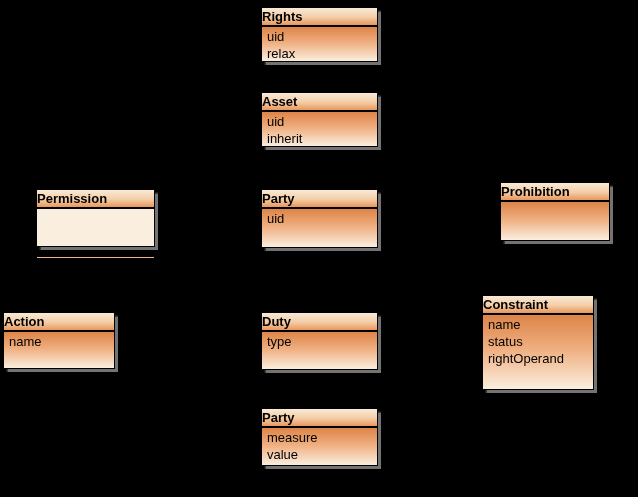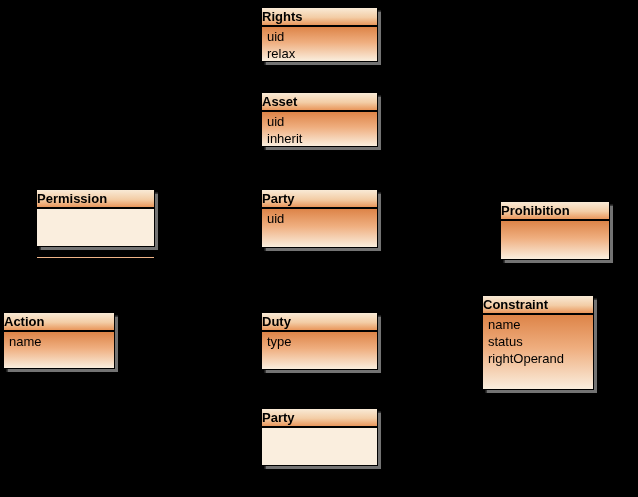--- a/index.html
+++ b/index.html
@@ -80,21 +80,21 @@
       <div class="uml-class" style="left: 36px; top: 189px; width: 119px; height: 58px; gap: 48px;">
         <div class="uml-class-header">Permission</div>
         <div class="uml-class-body"></div>
       </div>
       <div class="uml-class" style="left: 261px; top: 189px; width: 117px; height: 59px;">
         <div class="uml-class-header">Party</div>
         <div class="uml-class-body">
           <div class="uml-attr">uid</div>
         </div>
       </div>
-      <div class="uml-class" style="left: 500px; top: 201px; width: 110px; height: 59px;">
+      <div class="uml-class" style="left: 500px; top: 182px; width: 110px; height: 59px;">
         <div class="uml-class-header">Prohibition</div>
         <div class="uml-class-body"></div>
       </div>
       <div class="uml-class" style="left: 3px; top: 312px; width: 112px; height: 57px;">
         <div class="uml-class-header">Action</div>
         <div class="uml-class-body">
           <div class="uml-attr">name</div>
         </div>
       </div>
       <div class="uml-class" style="left: 261px; top: 312px; width: 117px; height: 58px;">
@@ -106,15 +106,19 @@
       <div class="uml-class" style="left: 482px; top: 295px; width: 112px; height: 95px;">
         <div class="uml-class-header">Constraint</div>
         <div class="uml-class-body">
           <div class="uml-attr">name</div>
           <div class="uml-attr">status</div>
           <div class="uml-attr">rightOperand</div>
         </div>
       </div>
       <div class="uml-class" style="left: 261px; top: 408px; width: 117px; height: 58px;">
         <div class="uml-class-header">Party</div>
+        <div class="uml-class-body">
+          <div class="uml-attr">measure</div>
+          <div class="uml-attr">value</div>
+        </div>
       </div>
     </div>
 </div>
 
 </body></html>

